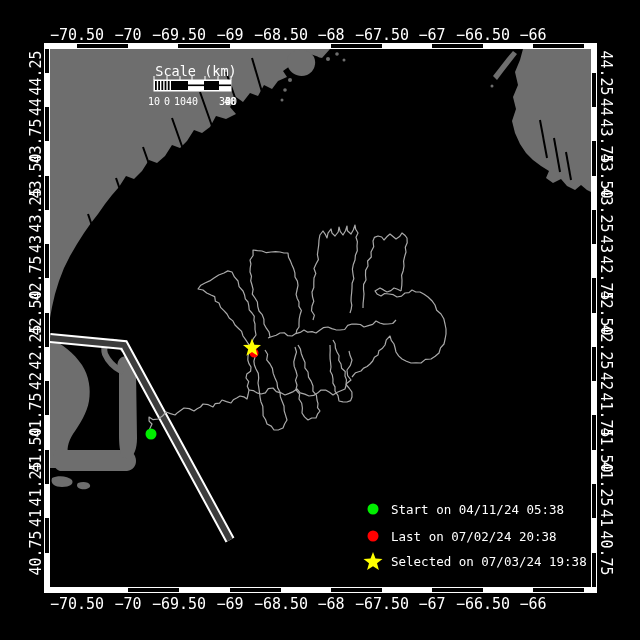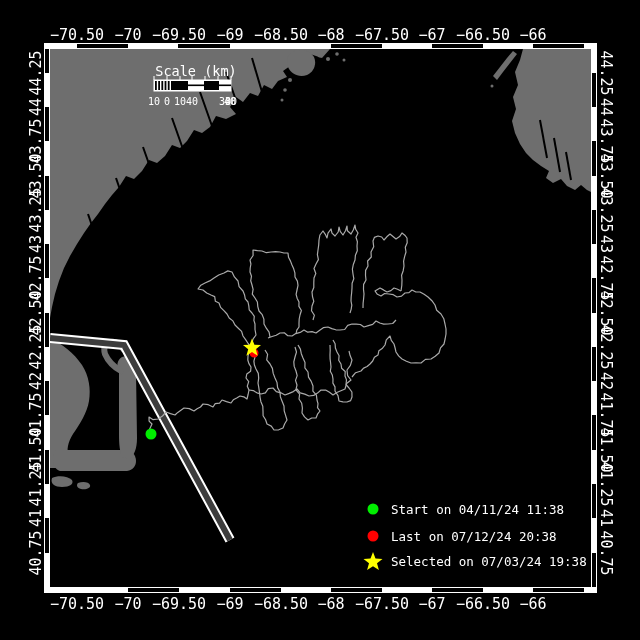--- a/index.html
+++ b/index.html
@@ -176,17 +176,17 @@
       <span class="lbl lbl-right" style="left: 606px; top: 484px;">41.25</span>
       <span class="lbl lbl-right" style="left: 606px; top: 518px;">41</span>
       <span class="lbl lbl-right" style="left: 606px; top: 553px;">40.75</span>
       <span class="lbl scale-num" style="left: 154px; top: 101px;">10</span>
       <span class="lbl scale-num" style="left: 167px; top: 101px;">0</span>
       <span class="lbl scale-num" style="left: 180px; top: 101px;">10</span>
       <span class="lbl scale-num" style="left: 192px; top: 101px;">40</span>
       <span class="lbl scale-num" style="left: 205px; top: 101px; padding-left: 40px;">30</span>
       <span class="lbl scale-num" style="left: 230px; top: 101px;">40</span>
       <span class="lbl scale-num" style="left: 231px; top: 101px;">30</span>
-      <span class="lbl legend-text" style="left: 391px; top: 509px; transform: translate(0px, -50%);">Start on 04/11/24 11:38</span>
-      <span class="lbl legend-text" style="left: 391px; top: 536px; transform: translate(0px, -50%);">Last on 07/12/24 20:38</span>
+      <span class="lbl legend-text" style="left: 391px; top: 509px; transform: translate(0px, -50%);">Start on 04/11/24 05:38</span>
+      <span class="lbl legend-text" style="left: 391px; top: 536px; transform: translate(0px, -50%);">Last on 07/02/24 20:38</span>
       <span class="lbl legend-text" style="left: 391px; top: 561px; transform: translate(0px, -50%);">Selected on 07/03/24 19:38</span>
     </div>
 </div>
 
 </body></html>

